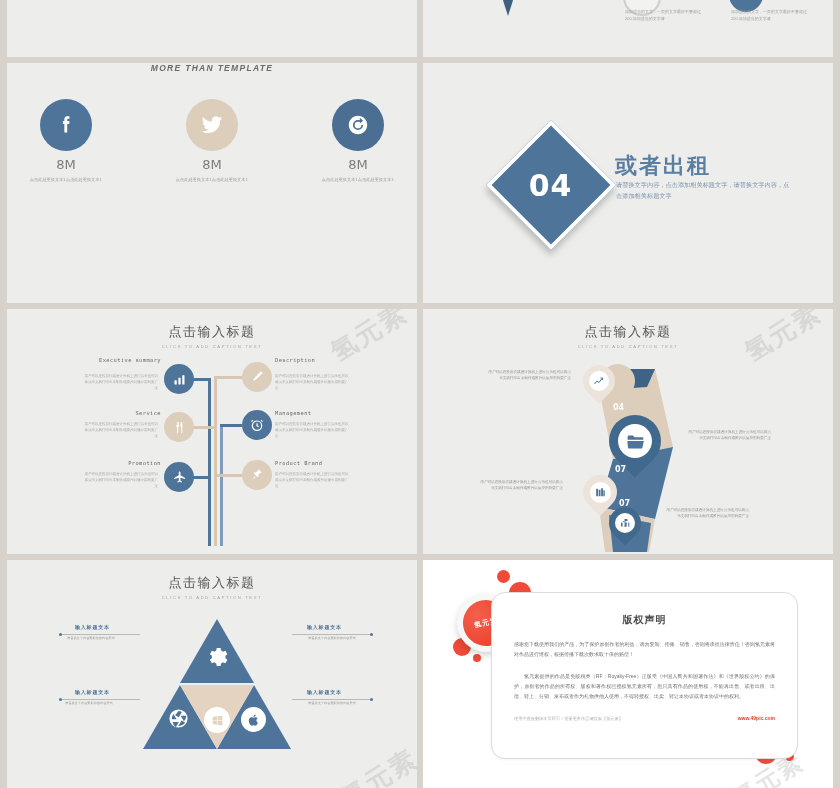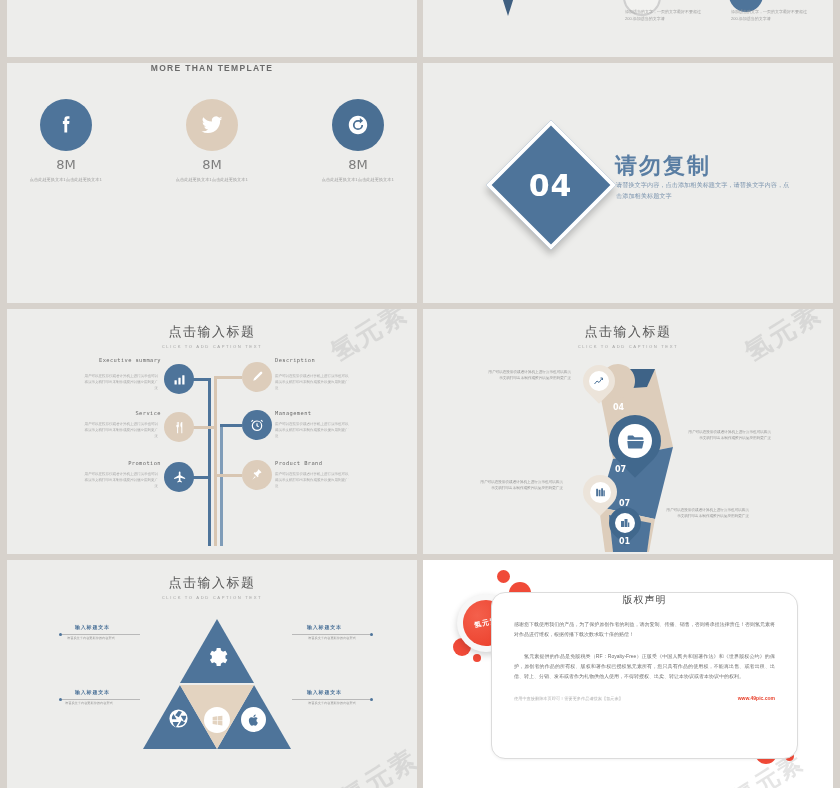--- a/index.html
+++ b/index.html
@@ -33,21 +33,21 @@
     color:rgba(170,170,170,.30);
     font-weight:bold;
     transform:rotate(-32deg);
     letter-spacing:2px;
     pointer-events:none;
     white-space:nowrap;
   }
 
   
   .sub-kicker{
-    text-align:center;font-size:8.5px;font-weight:bold;letter-spacing:1.3px;color:#6b6b6b;
+    text-align:center;font-size:8.5px;font-weight:bold;letter-spacing:1.3px;color:#6b6b6b;font-style:italic;
   }
   .sub-title{
     text-align:center;font-size:11.5px;font-weight:bold;color:#3f3f3f;margin-top:3px;letter-spacing:.5px;
   }
   .social-row{
     display:flex;justify-content:center;gap:44px;margin-top:26px;
   }
   .social-item{width:102px;text-align:center;}
   .social-circle{
     width:52px;height:52px;border-radius:50%;margin:0 auto;
@@ -103,21 +103,21 @@
   .pbody{position:absolute;width:78px;font-size:3.2px;line-height:1.7;color:#9b9b9b;}
   .pline{position:absolute;background:#b9b9b9;height:1px;}
   .pdot{position:absolute;width:3px;height:3px;background:#4e749a;border-radius:50%;}
 
   
   .cp-card{
     position:absolute;left:68px;top:32px;width:305px;height:165px;
     border:1px solid #dcdcdc;border-radius:14px;background:#fff;
     box-shadow:0 1px 3px rgba(0,0,0,.05);
   }
-  .cp-title{text-align:center;font-size:10px;font-weight:normal;color:#4a4a4a;letter-spacing:1px;}
+  .cp-title{text-align:center;font-size:10px;font-weight:bold;color:#4a4a4a;margin-top:20px;letter-spacing:1px;}
   .cp-p{font-size:5px;line-height:2.0;color:#6f6f6f;margin:12px 22px 0 22px;text-align:justify;}
   .cp-foot{font-size:4.2px;color:#b0b0b0;margin:14px 22px 0 22px;display:flex;justify-content:space-between;align-items:center;}
   .cp-url{color:#e8412c;font-weight:bold;font-size:5px;}
   .blob{position:absolute;border-radius:50%;background:#f04a38;}
   .logo-ring{
     position:absolute;left:34px;top:34px;width:58px;height:58px;border-radius:50%;
     background:#f7f7f7;box-shadow:0 3px 7px rgba(0,0,0,.18);
     display:flex;align-items:center;justify-content:center;
   }
   .logo-core{
@@ -189,21 +189,21 @@
 
     </div>
   </div>
 
   <div class="slide">
     <div class="diamond-wrap">
       <div class="diamond">
         <span>04</span>
       </div>
     </div>
-    <div class="dm-title">请勿复制</div>
+    <div class="dm-title">或者出租</div>
     <div class="dm-body">请替换文字内容，点击添加相关标题文字，请替换文字内容，点击添加相关标题文字</div>
   </div>
 
   <div class="slide">
     <div class="wm" style="right:6px;top:6px;font-size:26px;">氢元素</div>
     <div class="s-title">点击输入标题</div>
     <div class="s-sub">CLICK TO ADD CAPTION TEXT</div>
 
     <div class="tree">
 
@@ -327,21 +327,21 @@
             <rect x="4" y="8" width="6" height="12"></rect>
             <rect x="11" y="4" width="6" height="16"></rect>
             <rect x="18" y="11" width="2.6" height="9"></rect>
           </svg>
       </div>
 
       
       <div class="znum" style="left:190px;top:56px;color:#ffffff;">04</div>
       <div class="znum" style="left:192px;top:118px;color:#ffffff;">07</div>
       <div class="znum" style="left:196px;top:152px;color:#ffffff;">07</div>
-      <div class="znum" style="left:196px;top:190px;color:#ffffff;">01</div>
+      <div class="znum" style="left:196px;top:174px;color:#ffffff;">01</div>
 
       
       <div class="zbody" style="left:62px;top:22px;text-align:right;">用户可以在投影仪或者计算机上进行演示也可以将演示文稿打印出来制作成胶片以便应用到更广泛</div>
       <div class="zbody" style="left:262px;top:82px;text-align:right;">用户可以在投影仪或者计算机上进行演示也可以将演示文稿打印出来制作成胶片以便应用到更广泛</div>
       <div class="zbody" style="left:54px;top:132px;text-align:right;">用户可以在投影仪或者计算机上进行演示也可以将演示文稿打印出来制作成胶片以便应用到更广泛</div>
       <div class="zbody" style="left:240px;top:160px;text-align:right;">用户可以在投影仪或者计算机上进行演示也可以将演示文稿打印出来制作成胶片以便应用到更广泛</div>
     </div>
   </div>
 
   <div class="slide">

